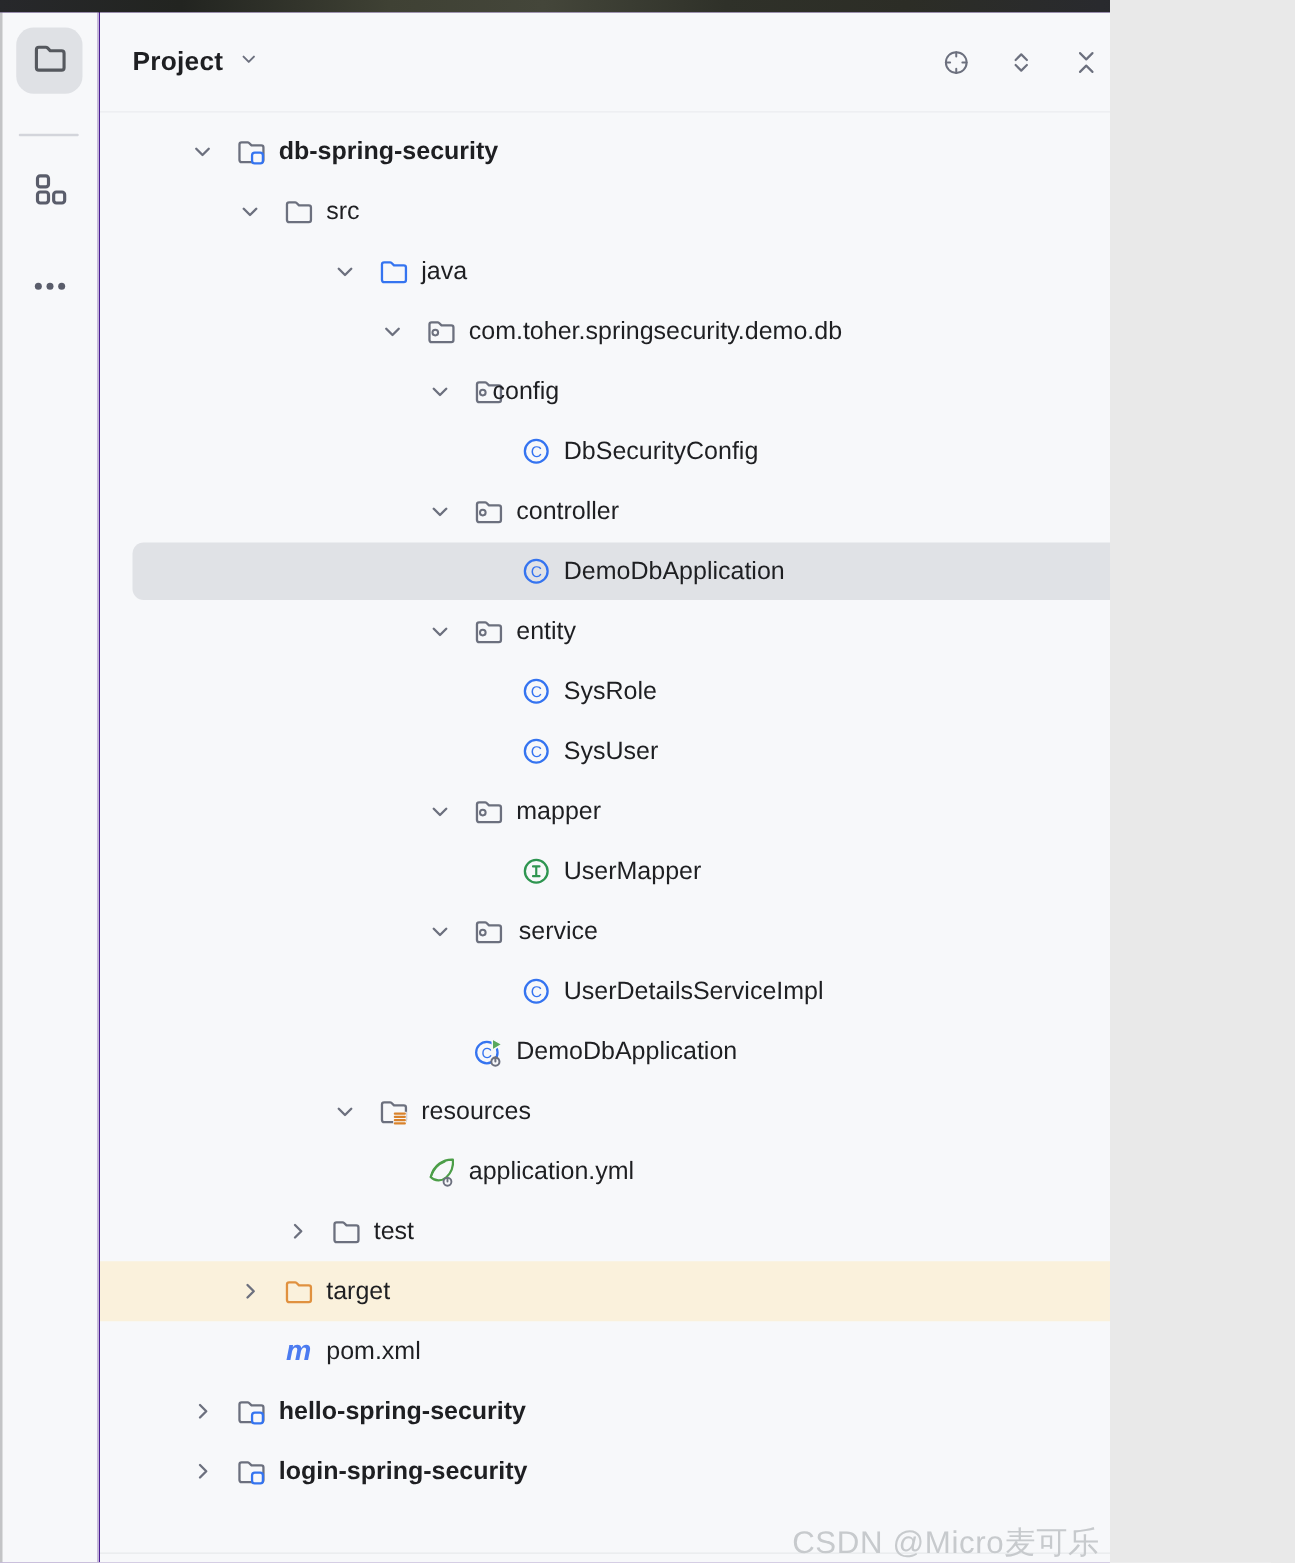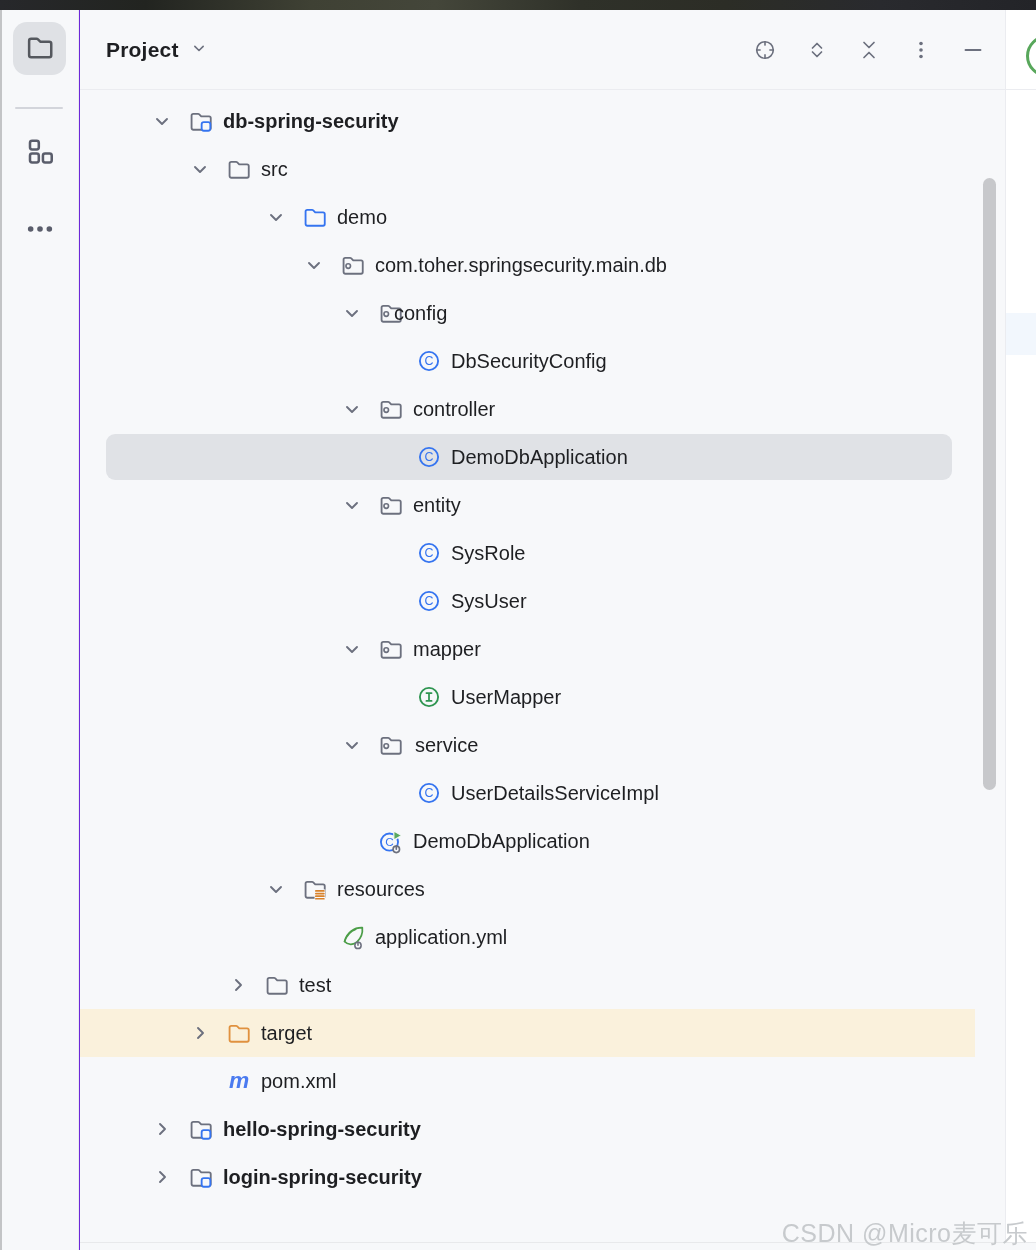--- a/index.html
+++ b/index.html
@@ -1,18 +1,18 @@
 <!DOCTYPE html>
 <html><head>
 <meta charset="utf-8">
 <style>
   html,body{margin:0;padding:0;background:#e9e9e9;}
   .screen{
-    position:relative;width:1036px;height:1250px;overflow:hidden;
-    background:#6d28d9;font-family:"Liberation Sans",sans-serif;
+    position:relative;width:888px;height:1250px;overflow:hidden;
+    background:#4c1d95;font-family:"Liberation Sans",sans-serif;
     -webkit-font-smoothing:antialiased;
   }
   .top-strip{
     position:absolute;left:0;top:0;width:1036px;height:10px;
     background:linear-gradient(90deg,#27282b 0%,#222420 14%,#3f4134 30%,#44463a 42%,#2f3129 56%,#2c2d26 70%,#292a2e 85%,#232428 100%);
   }
   .left-edge{position:absolute;left:0;top:10px;width:2px;height:1240px;background:rgba(40,41,44,.25);}
   
   .stripe{position:absolute;left:0;top:10px;width:78px;height:1240px;background:#F7F8FA;}
   .stripe-vdiv{position:absolute;left:78px;top:10px;width:1px;height:1240px;background:#EBECF0;}
@@ -128,31 +128,31 @@
             </svg></span>
           <span class="tr-label" style="left: 181px;">src</span>
         </div>
         <div class="tree-row">
           <span class="tr-chevron" style="left: 184px;"><svg width="24" height="24" viewBox="0 0 24 24" fill="none">
               <polyline points="7,10 12,15 17,10" stroke="#6C707E" stroke-width="1.9" stroke-linecap="round" stroke-linejoin="round" fill="none"></polyline>
             </svg></span>
           <span class="tr-icon" style="left: 222px;"><svg width="26" height="26" viewBox="0 0 24 24" fill="none">
               <path d="M3.3 7c0-.9.7-1.6 1.6-1.6h4.4c.4 0 .8.2 1.1.5l1.8 1.8h7.2c.9 0 1.6.7 1.6 1.6v9.2c0 .9-.7 1.6-1.6 1.6H4.9c-.9 0-1.6-.7-1.6-1.6V7z" stroke="#3574F0" stroke-width="1.7" stroke-linecap="round" stroke-linejoin="round" fill="none"></path>
             </svg></span>
-          <span class="tr-label" style="left: 257px;">demo</span>
+          <span class="tr-label" style="left: 257px;">java</span>
         </div>
         <div class="tree-row">
           <span class="tr-chevron" style="left: 222px;"><svg width="24" height="24" viewBox="0 0 24 24" fill="none">
               <polyline points="7,10 12,15 17,10" stroke="#6C707E" stroke-width="1.9" stroke-linecap="round" stroke-linejoin="round" fill="none"></polyline>
             </svg></span>
           <span class="tr-icon" style="left: 260px;"><svg width="26" height="26" viewBox="0 0 24 24" fill="none">
               <path d="M3.3 7c0-.9.7-1.6 1.6-1.6h4.4c.4 0 .8.2 1.1.5l1.8 1.8h7.2c.9 0 1.6.7 1.6 1.6v9.2c0 .9-.7 1.6-1.6 1.6H4.9c-.9 0-1.6-.7-1.6-1.6V7z" stroke="#6C707E" stroke-width="1.7" stroke-linecap="round" stroke-linejoin="round" fill="none"></path>
               <circle cx="7.6" cy="13" r="2.1" fill="#F7F8FA" stroke="#6C707E" stroke-width="1.5" stroke-linecap="round" stroke-linejoin="round"></circle>
             </svg></span>
-          <span class="tr-label" style="left: 295px;">com.toher.springsecurity.main.db</span>
+          <span class="tr-label" style="left: 295px;">com.toher.springsecurity.demo.db</span>
         </div>
         <div class="tree-row">
           <span class="tr-chevron" style="left: 260px;"><svg width="24" height="24" viewBox="0 0 24 24" fill="none">
               <polyline points="7,10 12,15 17,10" stroke="#6C707E" stroke-width="1.9" stroke-linecap="round" stroke-linejoin="round" fill="none"></polyline>
             </svg></span>
           <span class="tr-icon" style="left: 298px;"><svg width="26" height="26" viewBox="0 0 24 24" fill="none">
               <path d="M3.3 7c0-.9.7-1.6 1.6-1.6h4.4c.4 0 .8.2 1.1.5l1.8 1.8h7.2c.9 0 1.6.7 1.6 1.6v9.2c0 .9-.7 1.6-1.6 1.6H4.9c-.9 0-1.6-.7-1.6-1.6V7z" stroke="#6C707E" stroke-width="1.7" stroke-linecap="round" stroke-linejoin="round" fill="none"></path>
               <circle cx="7.6" cy="13" r="2.1" fill="#F7F8FA" stroke="#6C707E" stroke-width="1.5" stroke-linecap="round" stroke-linejoin="round"></circle>
             </svg></span>
           <span class="tr-label" style="left: 314px; text-align: center;">config</span>

